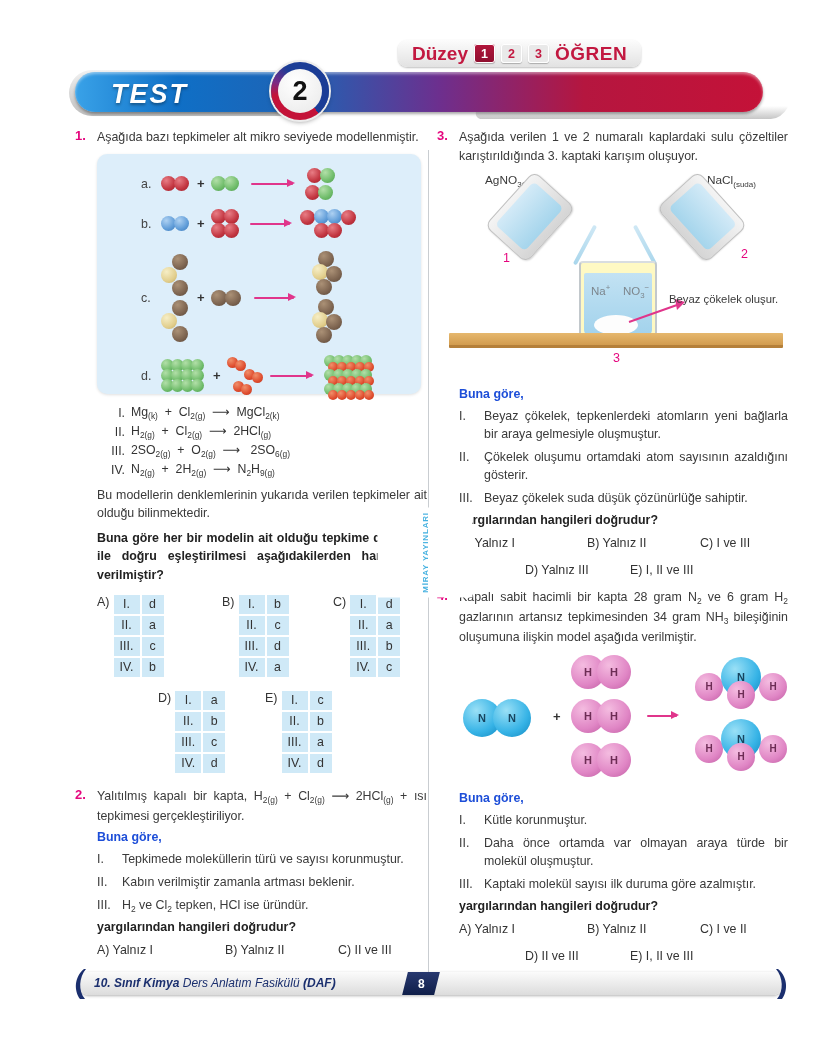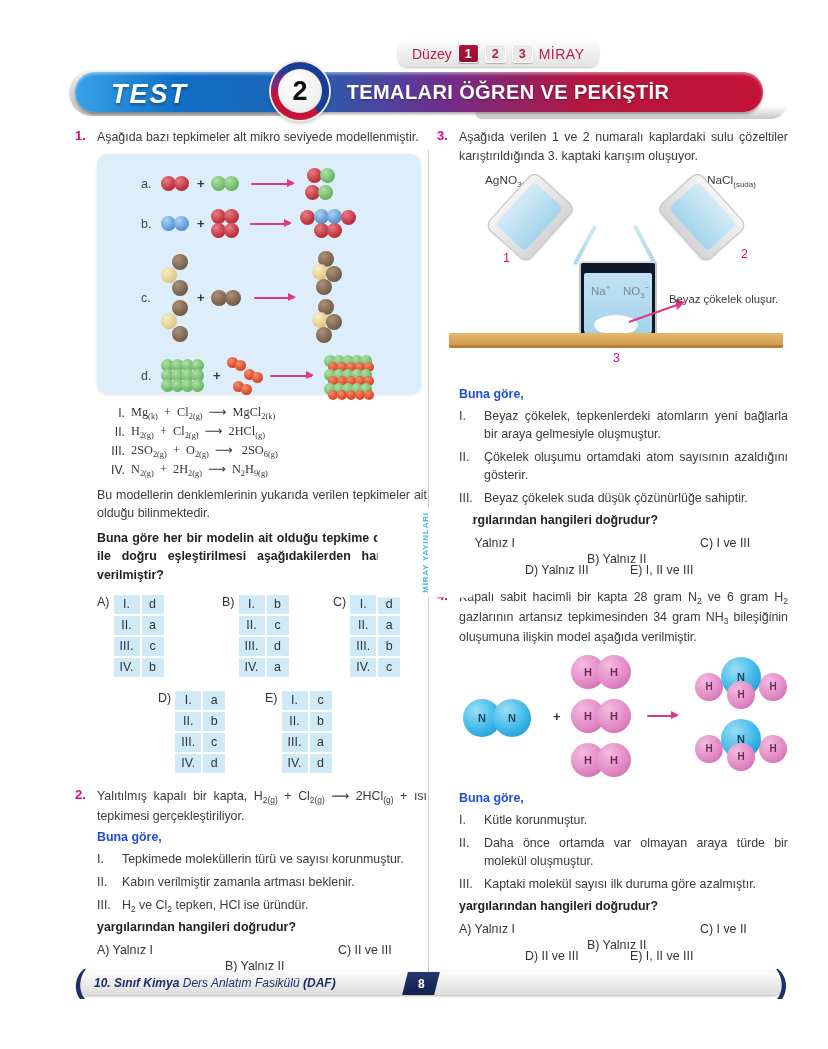--- a/index.html
+++ b/index.html
@@ -3,21 +3,21 @@
 <meta charset="utf-8">
 <style>
   html,body{margin:0;padding:0;background:#ffffff;}
   .page{position:relative;width:828px;height:1049px;background:#fff;overflow:hidden;
         font-family:"Liberation Sans",sans-serif;font-size:12.4px;color:#3a3a3a;}
 
   
   .level-strip{position:absolute;left:398px;top:40px;height:23px;display:flex;align-items:center;gap:6px;
     background:linear-gradient(180deg,#fcfcfc,#e2e2e2);border-radius:9px;padding:2px 14px;
     box-shadow:0 1px 2px rgba(0,0,0,.25);z-index:5;}
-  .level-label,.ogren-label{color:#c21840;font-weight:normal;font-size:14px;}
+  .level-label,.ogren-label{color:#c21840;font-weight:bold;font-size:19px;}
   .ogren-label{letter-spacing:.5px;}
   .lvl{width:21px;height:19px;border-radius:3px;display:flex;align-items:center;justify-content:center;
     font-weight:bold;font-size:12.5px;background:#e9e9e9;color:#c21840;
     box-shadow:inset 0 0 0 1px #fff,0 1px 1px rgba(0,0,0,.25);}
   .lvl.active{background:linear-gradient(180deg,#b3163c,#8d0e2e);color:#fff;}
 
   .banner{position:absolute;left:75px;top:62px;width:690px;height:58px;z-index:4;}
   .banner-silver{position:absolute;left:-6px;top:8px;width:240px;height:46px;border-radius:26px;
     background:linear-gradient(180deg,#f2f2f2,#bfbfbf);}
   .banner-bar{position:absolute;left:0;top:10px;width:688px;height:40px;border-radius:22px;
@@ -72,57 +72,57 @@
   .lbl-n{color:#17445e;}
   .lbl-h{color:#6d2c55;}
   .parrow{position:relative;height:2px;background:#e0358b;border-radius:1px;flex:none;}
   .parrow::after{content:"";position:absolute;right:-2px;top:-3.5px;width:0;height:0;
     border-left:8px solid #e0358b;border-top:4.5px solid transparent;border-bottom:4.5px solid transparent;}
 
   
   .equations{margin:8px 0 6px 22px;}
   .eq-line{display:flex;height:19px;align-items:center;font-size:12.3px;color:#333;}
   .eq-num{width:28px;text-align:right;margin-right:6px;flex:none;}
-  .eq-body{white-space:pre-wrap;font-family:Liberation Serif, serif;}
+  .eq-body{white-space:pre-wrap;}
   sub{font-size:.68em;}
   sup{font-size:.68em;}
 
   
   .match-wrap{position:relative;height:188px;margin-left:22px;}
   .match-opt{position:absolute;display:flex;gap:4px;}
   .opt-letter{font-size:12.5px;color:#333;flex:none;}
   .mt-row{display:flex;gap:2px;margin-bottom:2px;}
   .mt-c{background:#cfe9f7;height:19px;line-height:19px;text-align:center;color:#333;}
   .mt-c1{width:26px;}
   .mt-c2{width:22px;}
 
   
   .lead{margin:4px 0 7px 22px;font-weight:bold;color:#1d4ed8;}
   .stmt{display:flex;margin:0 0 5px 22px;line-height:1.45;}
   .stmt-num{width:25px;flex:none;color:#3a3a3a;}
   .stmt-text{flex:1;text-align:justify;}
   .closing{margin:4px 0 9px 22px;font-weight:bold;color:#222;}
   .answers{position:relative;height:54px;margin-left:22px;}
   .answers span{position:absolute;white-space:nowrap;color:#333;}
-  .ans-0{left:0;top:0;} .ans-1{left:128px;top:16px;} .ans-2{left:241px;top:0;}
+  .ans-0{left:0;top:0;} .ans-1{left:128px;top:0;} .ans-2{left:241px;top:0;}
   .ans-3{left:66px;top:27px;} .ans-4{left:171px;top:27px;}
 
   
   .q3-diagram{position:relative;margin:8px 0 6px 8px;width:340px;height:208px;}
   .cup{position:absolute;width:72px;height:54px;border-radius:8px;
     background:linear-gradient(180deg,#f4f4f4,#d5d5d5);border:1px solid #bfbfbf;box-shadow:0 1px 2px rgba(0,0,0,.2);}
   .cup-liquid{position:absolute;left:7px;top:6px;right:7px;bottom:8px;border-radius:5px;
     background:linear-gradient(180deg,#d3eaf7,#a5d5ec);}
   .cup-left{left:48px;top:16px;transform:rotate(-48deg);}
   .cup-right{left:220px;top:16px;transform:rotate(48deg);}
   .stream{position:absolute;width:4px;height:44px;background:linear-gradient(180deg,#cfe8f5,#a9d6ec);border-radius:2px;}
   .stream-left{left:138px;top:50px;transform:rotate(28deg);}
   .stream-right{left:198px;top:50px;transform:rotate(-28deg);}
   .beaker{position:absolute;left:134px;top:88px;width:78px;height:80px;border:2px solid #c2c8cc;border-top-color:#d8dde0;
-    border-radius:4px 4px 8px 8px;background:#0f172a;box-sizing:border-box;text-decoration:underline;}
+    border-radius:4px 4px 8px 8px;background:#fef9c3;box-sizing:border-box;text-decoration:underline;}
   .beaker-liquid{position:absolute;left:3px;right:3px;top:10px;bottom:3px;background:linear-gradient(180deg,#c2e2f3,#a2d2ec);border-radius:2px 2px 6px 6px;}
   .precipitate{position:absolute;left:13px;bottom:4px;width:44px;height:20px;background:#fdfdfd;border-radius:50%;}
   .ion{position:absolute;color:#7d868d;font-size:11.5px;}
   .diagram-num{position:absolute;color:#e5067e;font-size:12.5px;}
   .cup-label{position:absolute;color:#3a3a3a;font-size:11.8px;}
   .annot{position:absolute;color:#3a3a3a;font-size:11.3px;white-space:nowrap;}
   .wood{position:absolute;left:4px;top:160px;width:334px;height:12px;
     background:linear-gradient(180deg,#e6b86e,#d29c4f);border-bottom:3px solid #b5803a;border-radius:1px;}
   .diag-arrow{position:absolute;overflow:visible;}
 
@@ -144,32 +144,31 @@
 </head>
 <body>
 
 <div class="page">
 
   <div class="level-strip">
     <span class="level-label">Düzey</span>
     <span class="lvl active">1</span>
     <span class="lvl">2</span>
     <span class="lvl">3</span>
-    <span class="ogren-label">MİRAY</span>
+    <span class="ogren-label">ÖĞREN</span>
   </div>
 
   <div class="banner">
     <div class="banner-silver"></div>
     <div class="banner-swoosh"></div>
     <div class="banner-bar"></div>
     <span class="test-label">TEST</span>
     <div class="test-circle">
       <div class="test-circle-inner">2</div>
     </div>
-    <div class="banner-title">TEMALARI ÖĞREN VE PEKİŞTİR</div>
   </div>
 
   <div class="divider"></div>
   <div class="miray">MİRAY YAYINLARI</div>
 
   <section class="question q1">
     <div class="q-head">
       <span class="q-num">1.</span>
       <p class="q-text">Aşağıda bazı tepkimeler alt mikro seviyede modellenmiştir.</p>
     </div>

